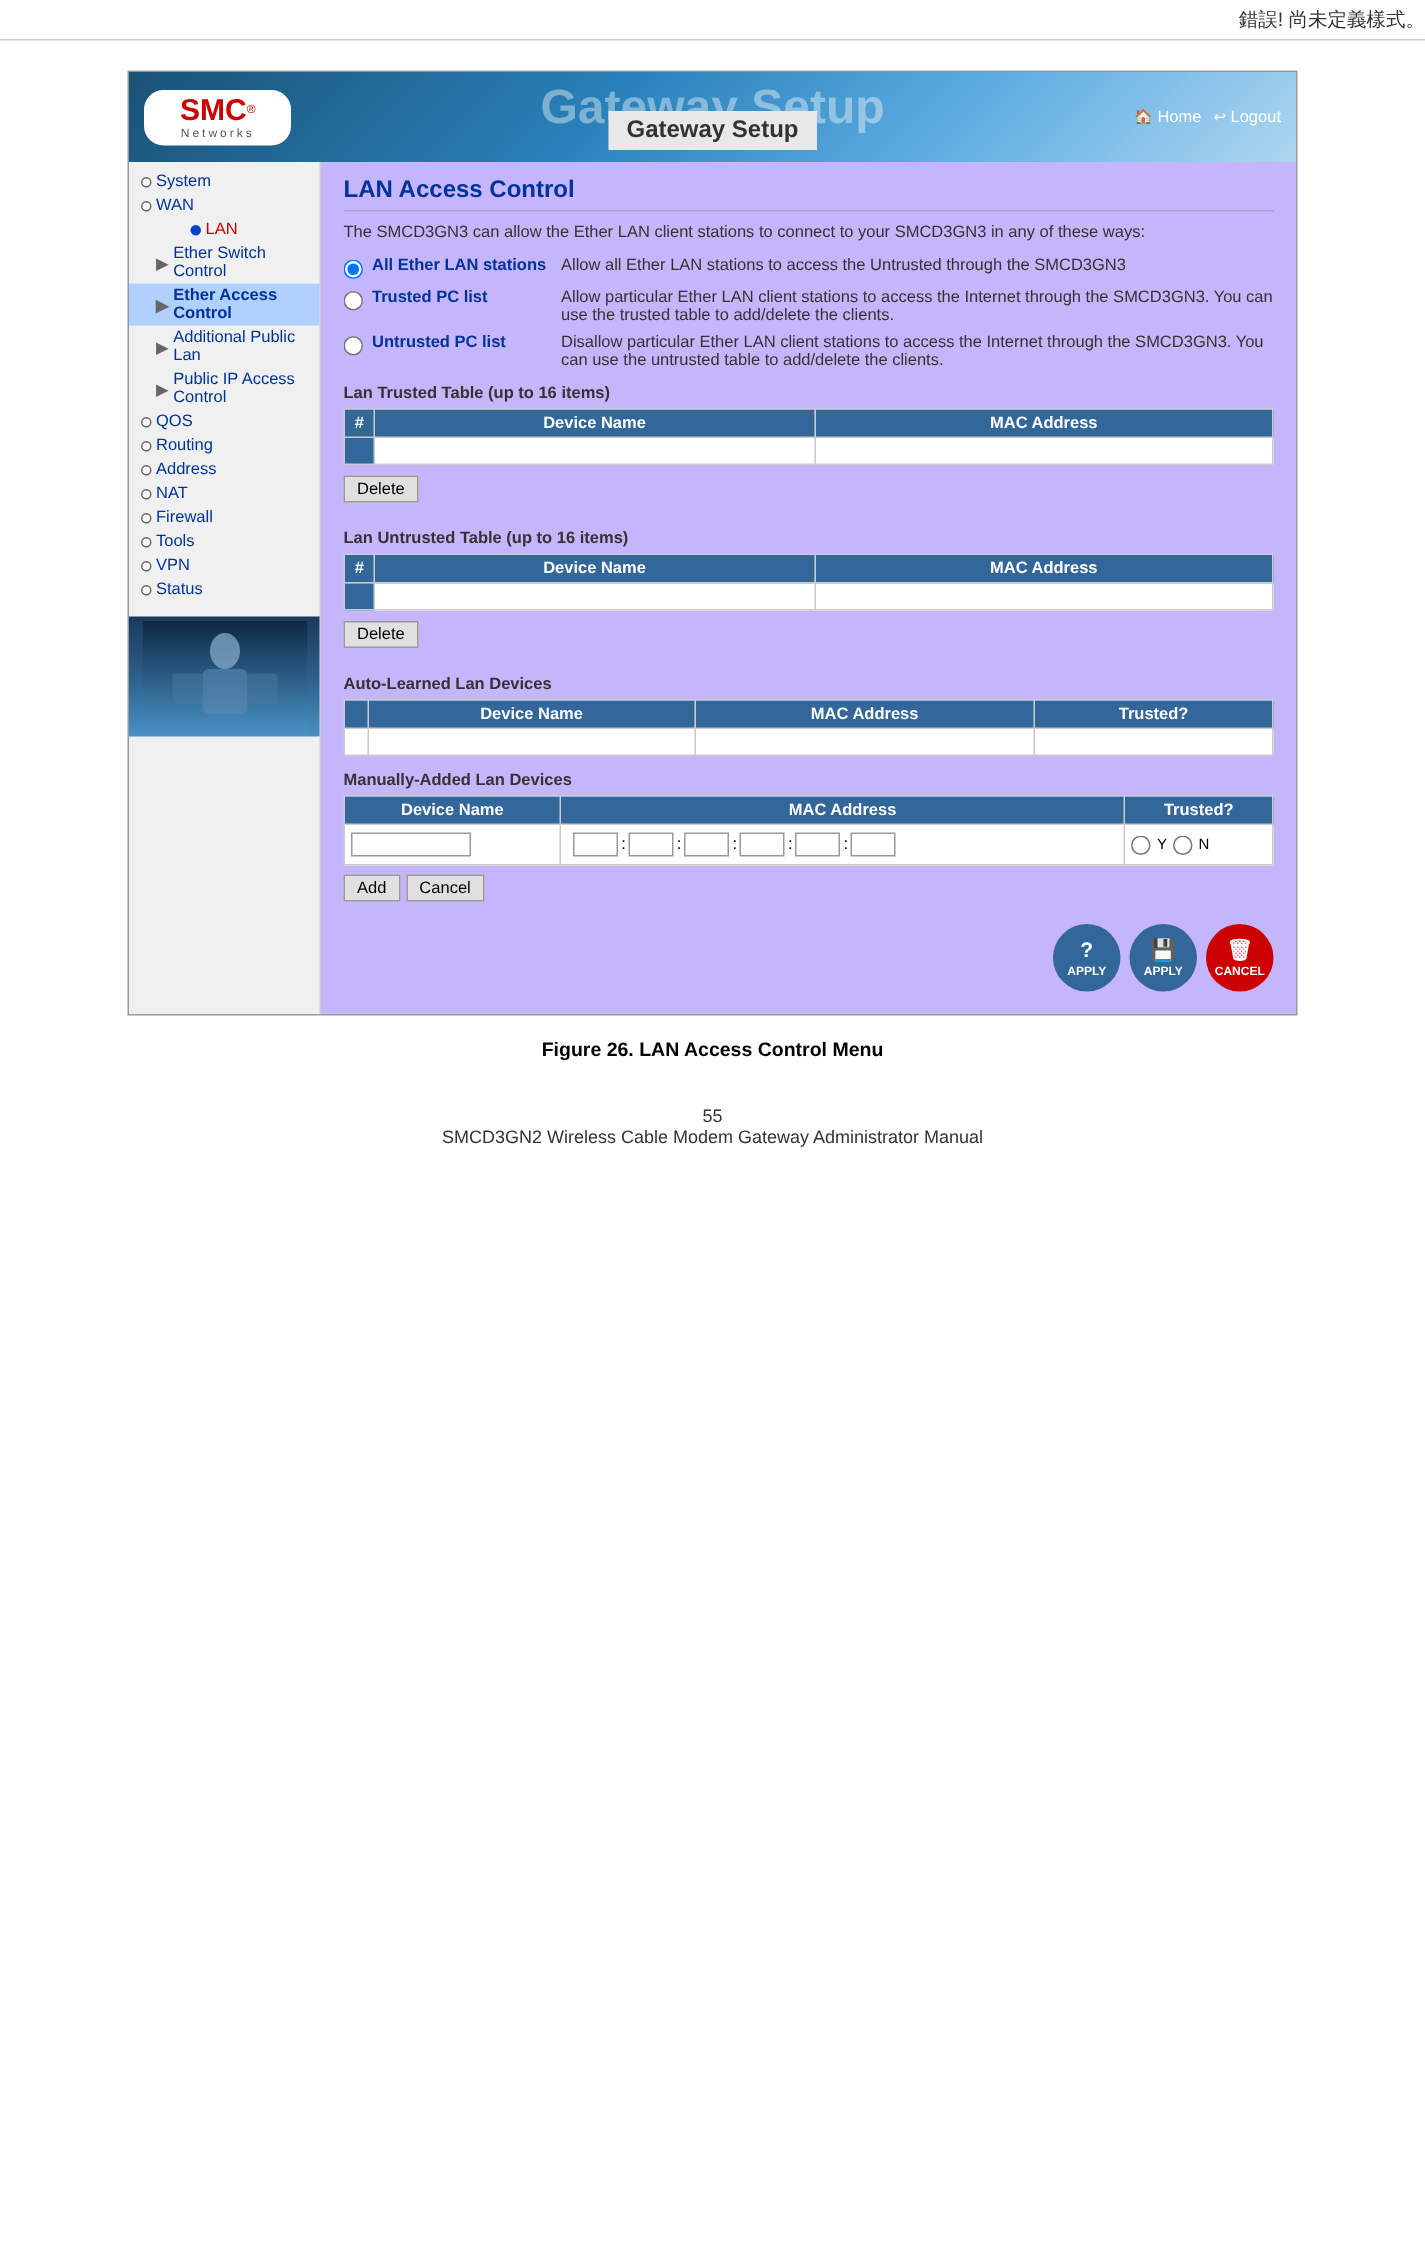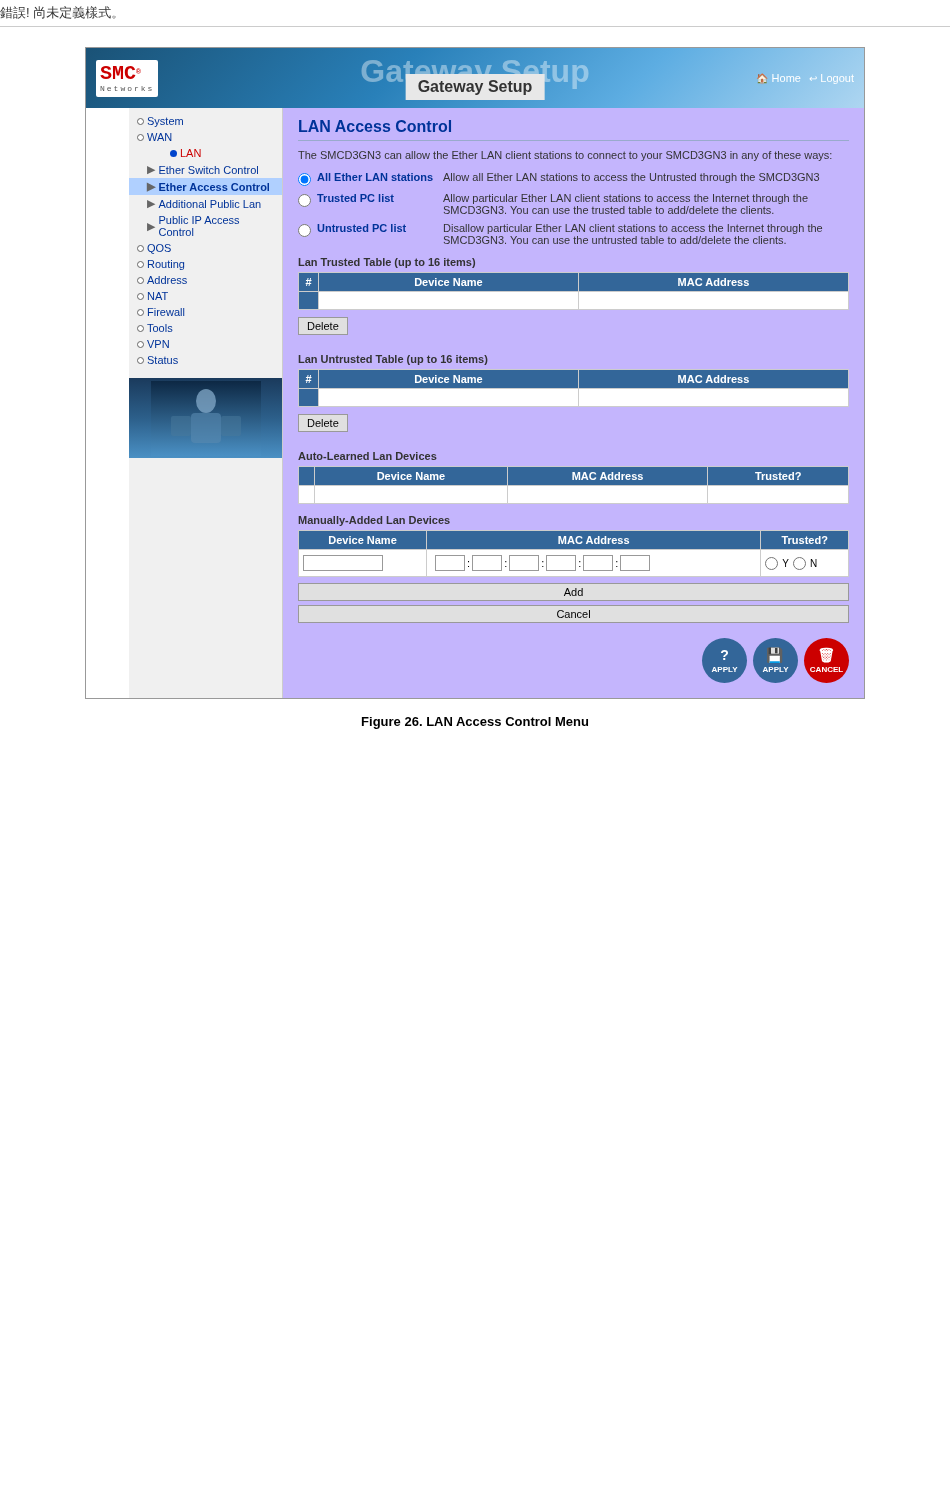--- a/index.html
+++ b/index.html
@@ -5,21 +5,21 @@
     * { margin: 0; padding: 0; box-sizing: border-box; }
     body {
       font-family: Arial, sans-serif;
       font-size: 12px;
       background: #fff;
       width: 950px;
     }
 
     .error-bar {
       background: #fff;
-      text-align: left;
+      text-align: right;
       font-size: 13px;
       padding: 4px 0;
       border-bottom: 1px solid #ccc;
       color: #333;
     }
 
     .page-wrapper {
       padding: 20px 40px;
     }
 
@@ -36,23 +36,22 @@
       height: 60px;
       display: flex;
       align-items: center;
       justify-content: space-between;
       padding: 0 10px;
       position: relative;
     }
 
     .smc-logo {
       background: #fff;
-      padding: 4px 4px;
-      border-radius: 2px;
-      font-family: Liberation Mono, monospace;
+      padding: 4px 24px;
+      border-radius: 13px;
     }
 
     .smc-logo .smc-text {
       font-size: 20px;
       font-weight: bold;
       color: #cc0000;
       line-height: 1;
     }
 
     .smc-logo .smc-reg {
@@ -114,26 +113,25 @@
     }
 
     
     .router-body {
       display: flex;
       min-height: 400px;
     }
 
     
     .sidebar {
-      width: 154px;
+      width: 128px;
       background: #f0f0f0;
       border-right: 1px solid #ccc;
       padding: 5px 0;
       flex-shrink: 0;
-      margin-left: 43px;
     }
 
     .sidebar-item {
       padding: 2px 8px;
       font-size: 11px;
       color: #003399;
       cursor: pointer;
       display: flex;
       align-items: center;
       gap: 3px;
@@ -355,21 +353,20 @@
       display: flex;
       gap: 4px;
       align-items: center;
       font-size: 10px;
     }
 
     .add-cancel-row {
       margin-top: 6px;
       display: flex;
       gap: 4px;
-      flex-direction: column;
     }
 
     .add-btn, .cancel-btn {
       background: #e0e0e0;
       border: 1px solid #999;
       padding: 2px 8px;
       font-size: 11px;
       cursor: pointer;
     }
 
@@ -683,14 +680,18 @@
             <span>CANCEL</span>
           </div>
         </div>
 
       </div>
     </div>
   </div>
 
   <div class="figure-caption">Figure 26. LAN Access Control Menu</div>
 
+  <div class="page-footer">
+    <div>55</div>
+    <div>SMCD3GN2 Wireless Cable Modem Gateway Administrator Manual</div>
+  </div>
 
 </div>
 
 </body></html>

